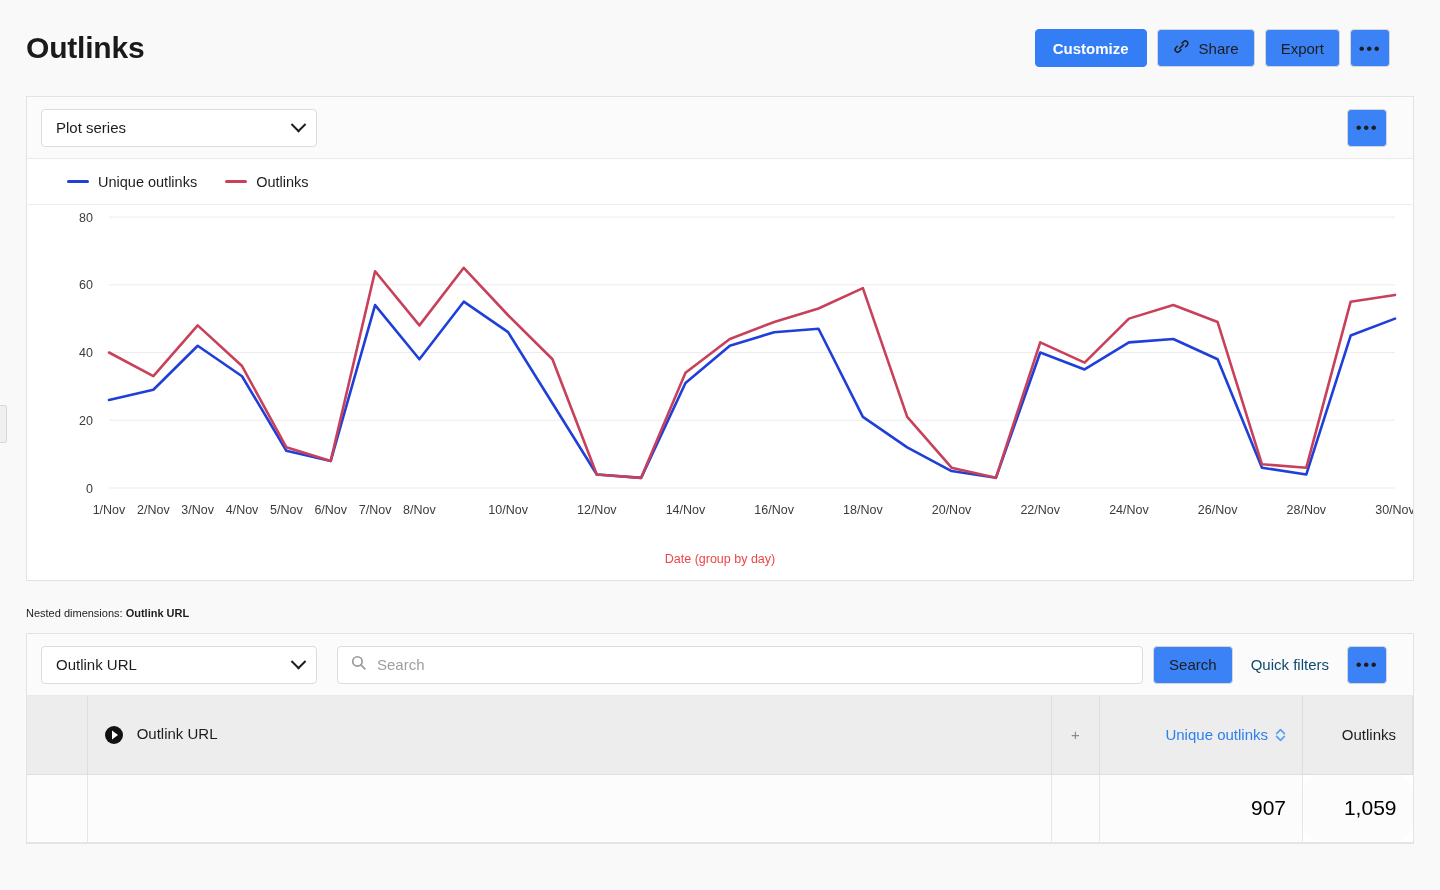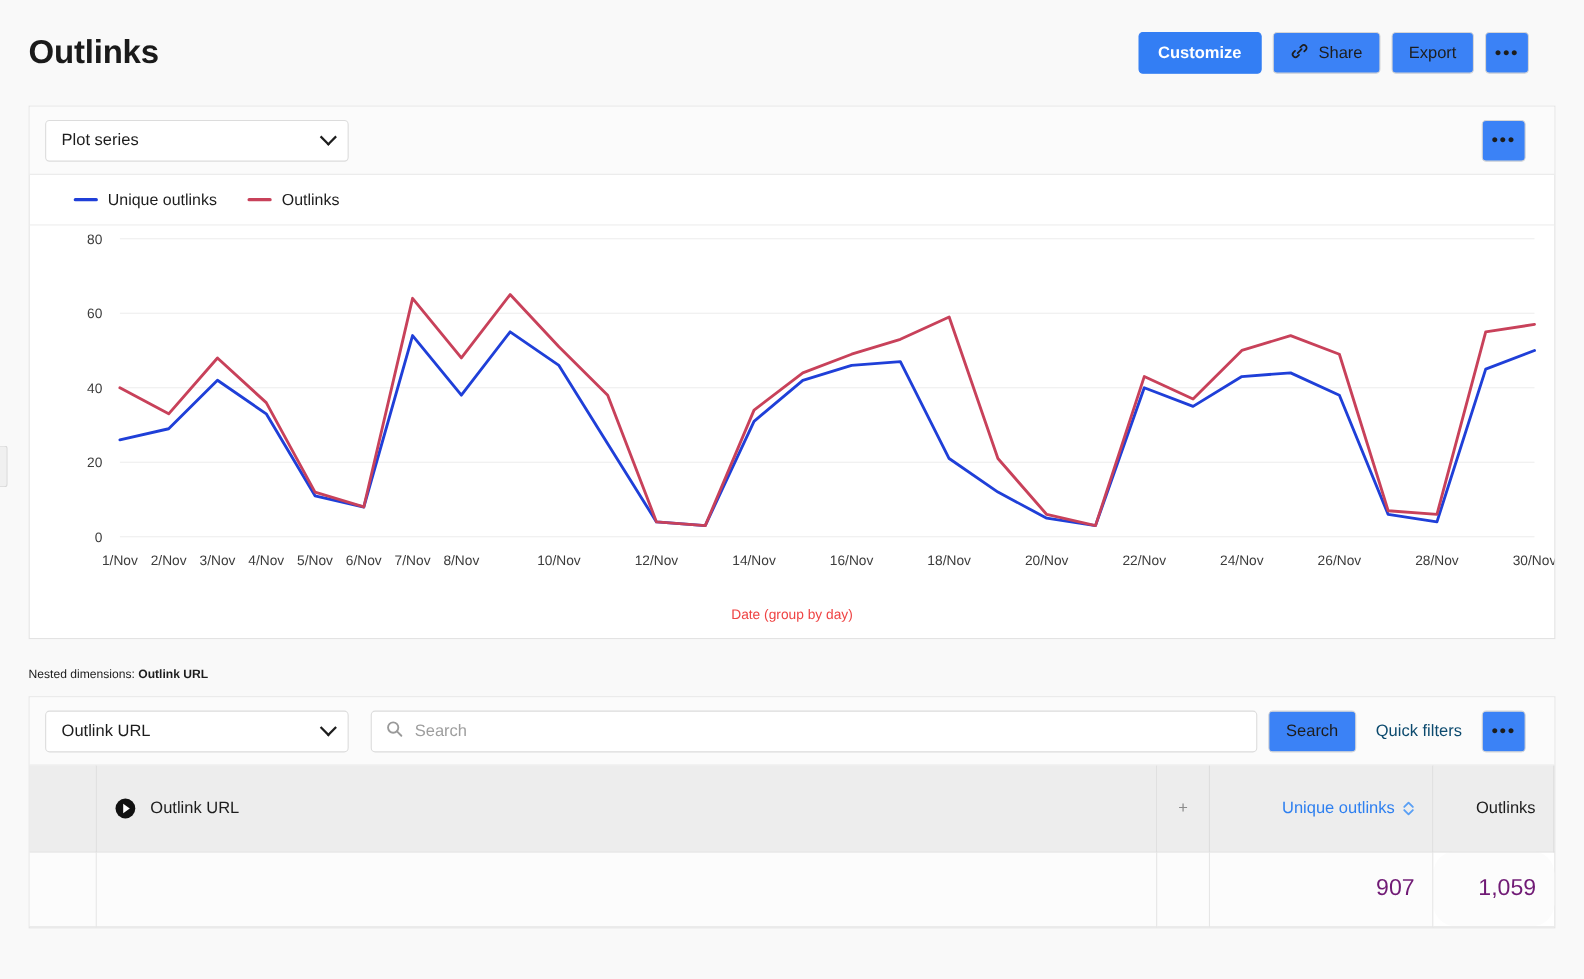--- a/index.html
+++ b/index.html
@@ -158,21 +158,21 @@
     font-size: 21px;
     border-right: 1px solid #e6e6e6;
     border-bottom: 1px solid #e6e6e6;
     padding: 0 16px;
     background: #fcfcfc;
     text-align: right;
     vertical-align: middle;
   }
   td.cell-spacer, td.cell-label, td.cell-plus { background: #fdfdfd; }
   td.cell-plus { border-right: none; }
-  td.cell-num { background: #fff; color: #701a75; border-left: 1px solid #e6e6e6; }
+  td.cell-num { background: #fff; color: #000000; border-left: 1px solid #e6e6e6; }
   td.cell-num.last { border-right: none; border-radius: 20px; }
 
   
   .edge-handle {
     position: absolute; left: 0; top: 405px;
     width: 7px; height: 38px;
     background: #f0f0f0;
     border: 1px solid #d8d8d8;
     border-left: none;
     border-radius: 0 3px 3px 0;

